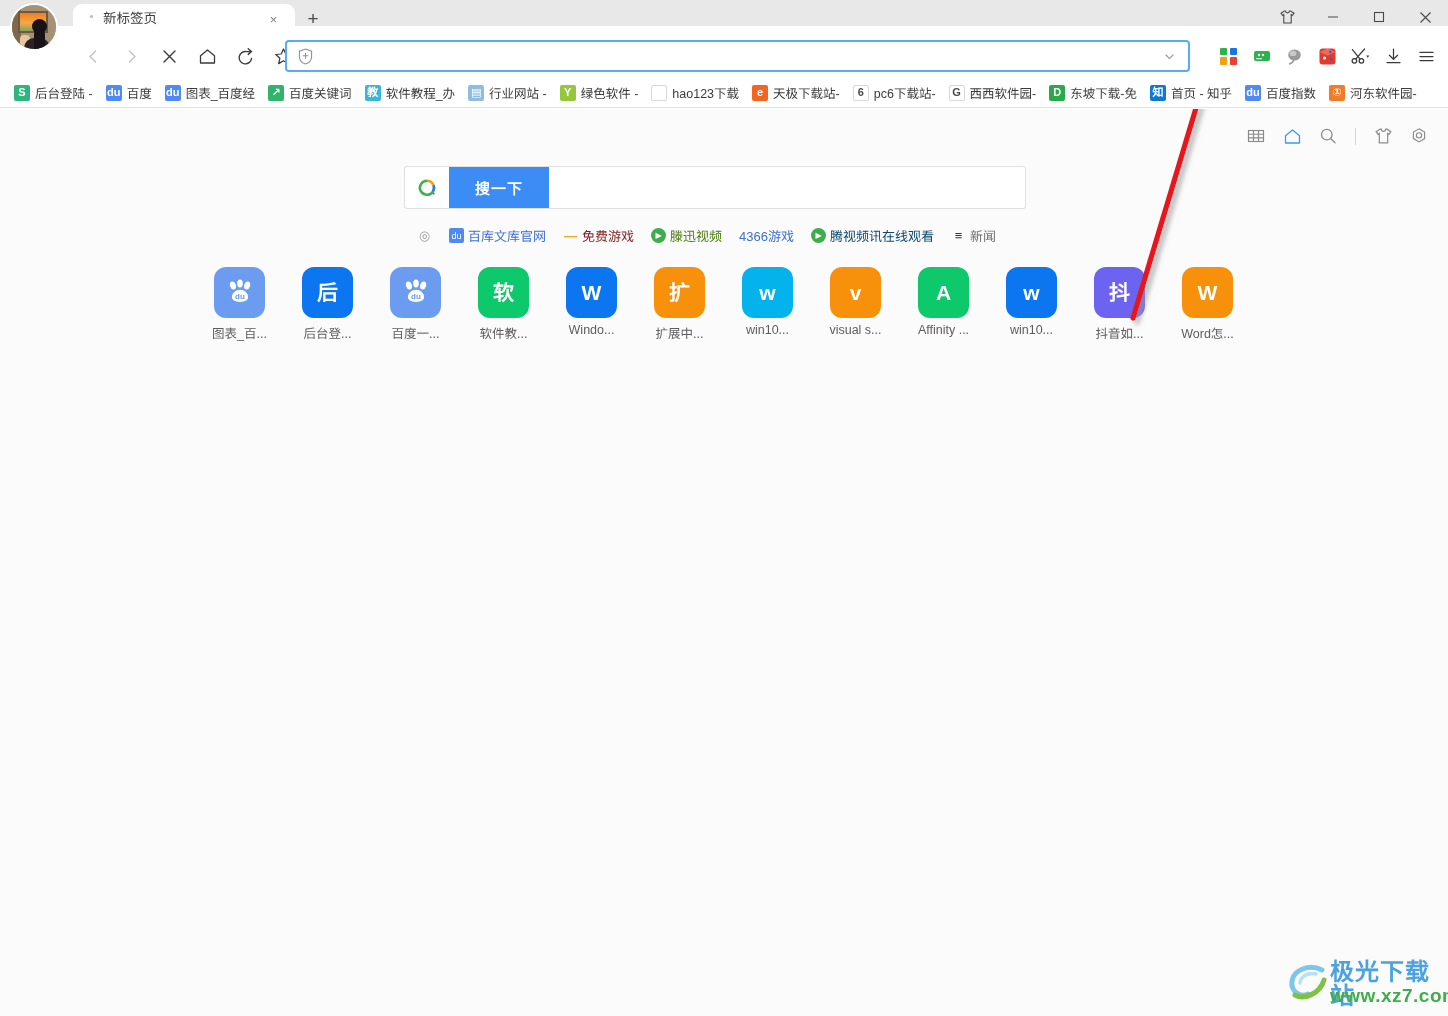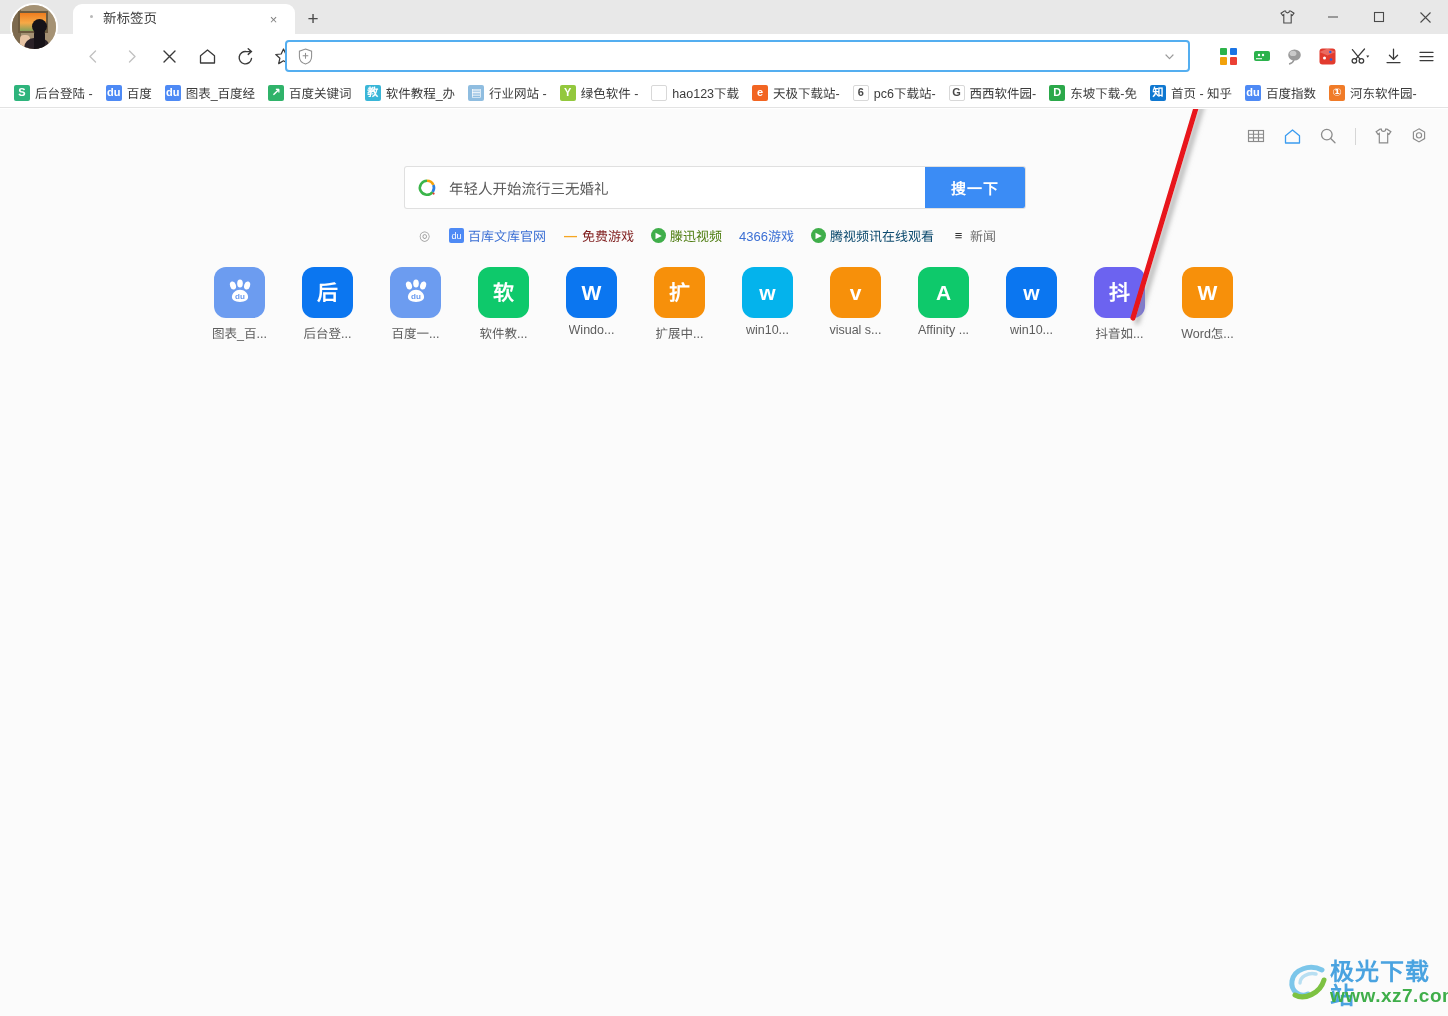--- a/index.html
+++ b/index.html
@@ -6,21 +6,21 @@
   html, body {
     width: 1448px; height: 1016px;
     font-family: "Liberation Sans", "DejaVu Sans", sans-serif;
     background: #ffffff;
     overflow: hidden;
   }
   #app { position: relative; width: 1448px; height: 1016px; background:#ffffff; }
 
   
   .titlebar {
-    position: absolute; left:0; top:0; width:1448px; height:42px;
+    position: absolute; left:0; top:0; width:1448px; height:26px;
     background:#e8e8e8;
   }
   .avatar {
     position:absolute; left:10px; top:3px; width:48px; height:48px;
     border-radius:50%; overflow:hidden; background:#bfae96;
     border:2px solid #ffffff; z-index:6;
   }
   .avatar .sky { position:absolute; left:0; top:0; width:100%; height:100%; background:#a59274; }
   .avatar .pic { position:absolute; left:6px; top:6px; width:30px; height:22px; background:linear-gradient(#f07d1e 0%, #f7a947 55%, #86a05a 100%); border:2px solid #6d5a3e;}
   .avatar .wall { position:absolute; left:0; top:0; width:9px; height:100%; background:#7d6a4e;}
@@ -391,21 +391,20 @@
     <div class="searchwrap">
       <div class="searchbar">
         <div class="s-logo">
           <svg width="20" height="20" viewBox="0 0 20 20">
             <path d="M10 2.8 A7 7 0 1 0 15.6 13.9" fill="none" stroke="#3bb54a" stroke-width="2.6"></path>
             <path d="M10 2.8 A7 7 0 0 1 16.4 7" fill="none" stroke="#f2a20c" stroke-width="2.6"></path>
             <path d="M16.4 7 A7 7 0 0 1 15.6 13.9" fill="none" stroke="#2b7fe0" stroke-width="2.6"></path>
             <circle cx="16.6" cy="15.6" r="1.1" fill="#e23b2e"></circle>
           </svg>
         </div>
-        <div class="s-input" title="输入关键词搜索">年轻人开始流行三无婚礼</div>
         <div class="s-btn">搜一下</div>
       </div>
       <div class="hotrow" id="hotrow">
           <div class="hot">
             <span class="hico" style="background: transparent; color: rgb(154, 154, 154); font-size: 13px;">◎</span>
           </div>
           <div class="hot">
             <span class="hico" style="background: rgb(78, 138, 245);">du</span>
             <span class="hot-t" style="color: rgb(59, 111, 212);">百库文库官网</span>
           </div>

